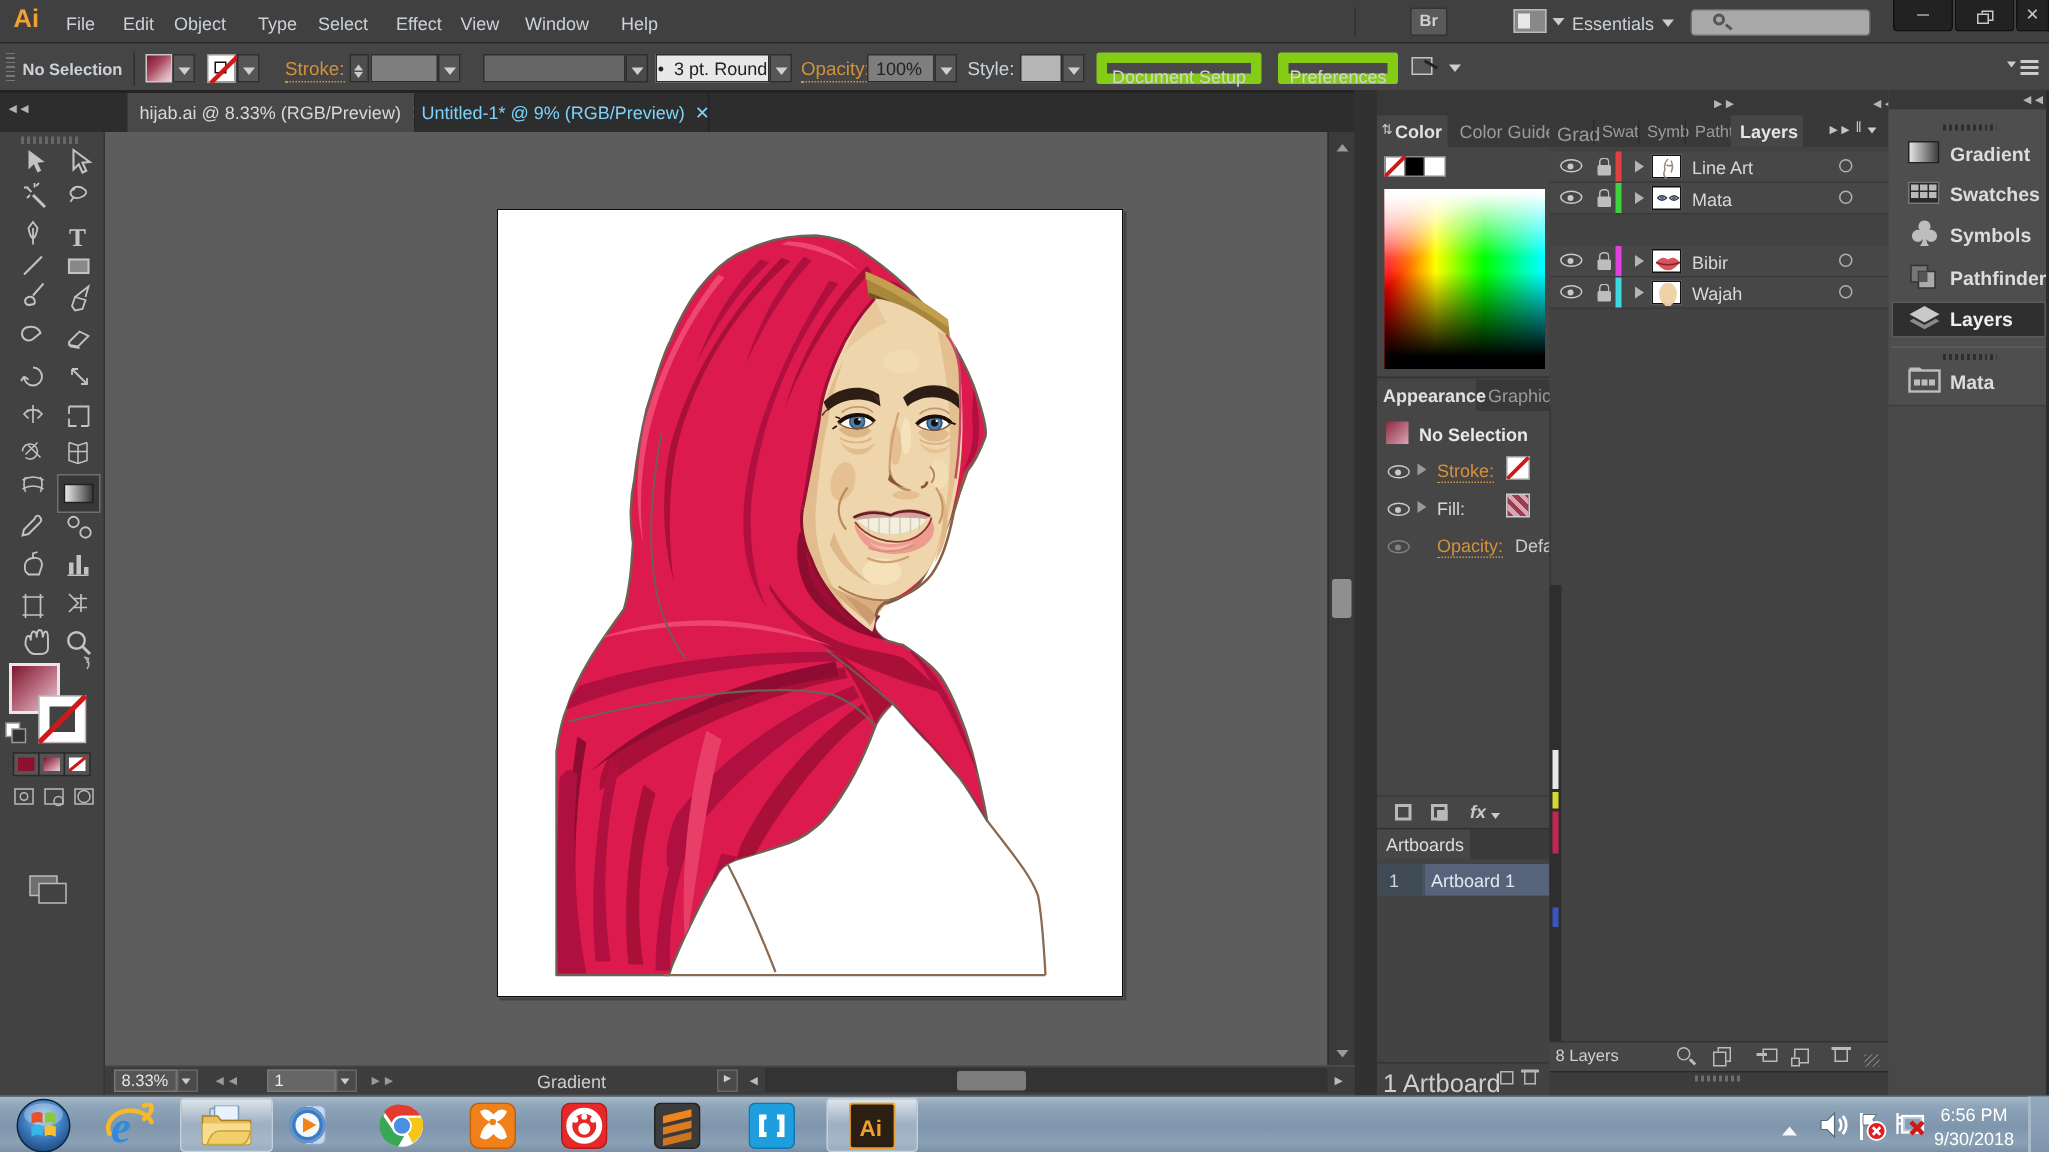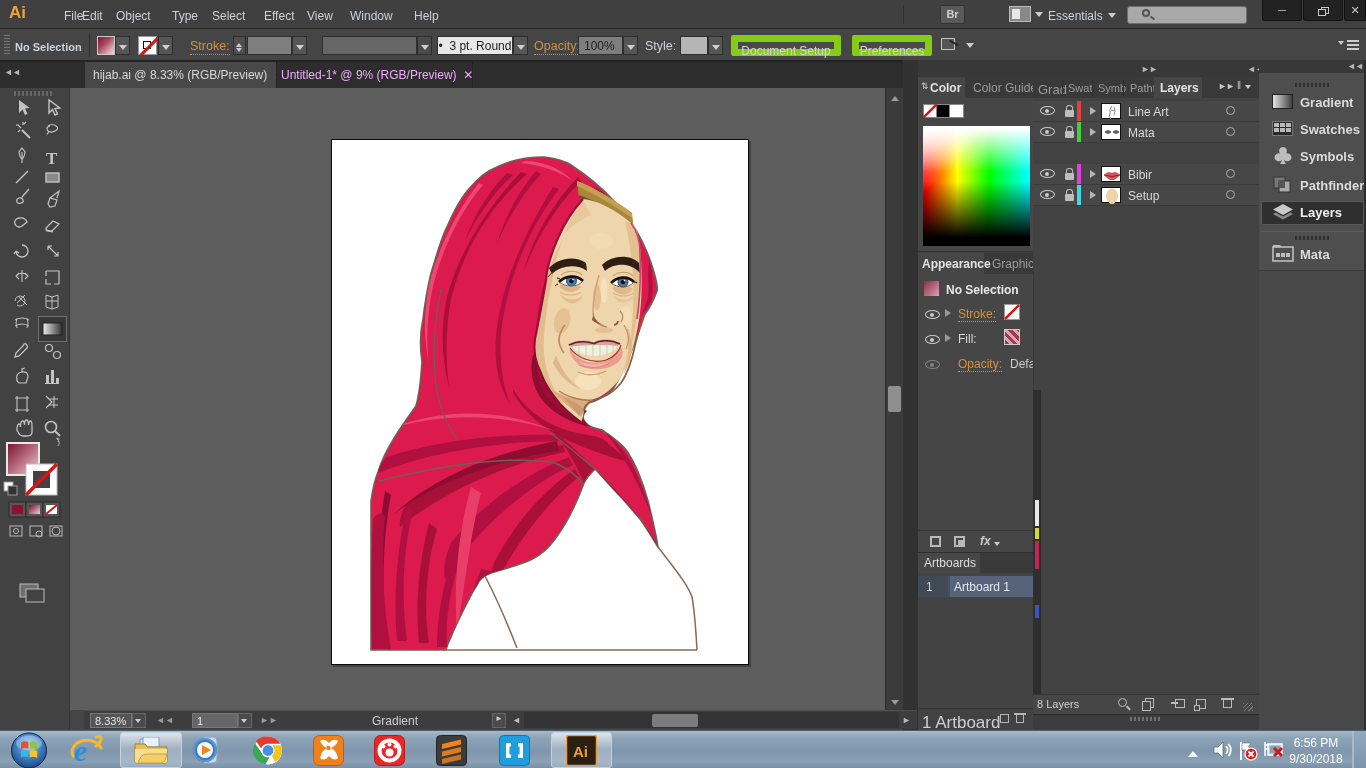--- a/index.html
+++ b/index.html
@@ -13,32 +13,32 @@
 
 #optbar{left:0;top:29px;width:1366px;height:33px;background:#454545;border-bottom:2px solid #232323}
 .obtext{position:absolute;color:#ccd2d8;font-size:12.5px;top:10px}
 .oborange{position:absolute;color:#d3913c;font-size:12.5px;top:10px;border-bottom:1px dotted #d3913c;padding-bottom:1px}
 .drop{position:absolute;background:#7e7e7e;border:1px solid #2e2e2e;height:19px;top:7px}
 .dropbtn{position:absolute;background:#565656;border:1px solid #2e2e2e;width:15px;height:19px;top:7px}
 .dropbtn:after,.ddar{content:"";position:absolute;left:3px;top:8px;border:4px solid transparent;border-top:5px solid #cfcfcf}
 .obtn{position:absolute;top:6px;height:21px;border:7px solid #84cc16;border-radius:2px;color:#d5d5d5;font-size:12px;text-align:center;background:#4a4a4a}
 
 #tabbar{left:0;top:62px;width:908px;height:26px;background:#2d2d2d}
-.doctab{position:absolute;top:0;height:26px;font-size:12px;padding:6px 8px 0 8px;color:#f0abfc;border-right:1px solid #242424;white-space:nowrap;overflow:hidden}
+.doctab{position:absolute;top:0;height:26px;font-size:12px;padding:6px 8px 0 8px;color:#7dd3fc;border-right:1px solid #242424;white-space:nowrap;overflow:hidden}
 .dockbtn{width:107px;height:22px}
 .docklbl{position:absolute;left:41px;top:3px;color:#dcdcdc;font-size:13px;font-weight:bold}
 
 #toolbar{left:0;top:88px;width:70px;height:642px;background:#424242;border-right:1px solid #353535}
 
 #canvas{left:70px;top:88px;width:815px;height:622px;background:#5d5d5d}
 #artboard{left:261px;top:51px;width:418px;height:526px;background:#fff;border:1px solid #0a0a0a;box-shadow:2px 2px 0 rgba(0,0,0,.28)}
 #vscroll{left:885px;top:88px;width:18px;height:622px;background:#3b3b3b;border-left:1px solid #2c2c2c}
 #divider{left:903px;top:60px;width:15px;height:670px;background:#313131}
 
-#statusbar{left:84px;top:710px;width:833px;height:19px;background:#3d3d3d;border-top:1px solid #4f4f4f}
+#statusbar{left:70px;top:710px;width:833px;height:19px;background:#3d3d3d;border-top:1px solid #4f4f4f}
 
 #panelA{left:918px;top:60px;width:115px;height:670px;background:#424242}
 #panelB{left:1033px;top:60px;width:226px;height:670px;background:#424242}
 #panelC{left:1259px;top:60px;width:107px;height:670px;background:#4e4e4e}
 .ptab{position:absolute;font-size:12px;color:#9b9b9b;top:4px;white-space:nowrap}
 .eye{position:absolute;width:15px;height:9px;border:1px solid #c9c9c9;border-radius:50%;}
 .eye:after{content:"";position:absolute;left:3.5px;top:1.5px;width:4px;height:4px;background:#c9c9c9;border-radius:50%}
 .lock{position:absolute;width:9px;height:7px;background:#bdbdbd;border-radius:1px}
 .lock:before{content:"";position:absolute;left:1px;top:-5px;width:5px;height:5px;border:1.5px solid #bdbdbd;border-bottom:none;border-radius:3px 3px 0 0}
 .tri{position:absolute;width:0;height:0;border-left:6px solid #b5b5b5;border-top:4px solid transparent;border-bottom:4px solid transparent}
@@ -49,21 +49,21 @@
 
 #taskbar{left:0;top:730px;width:1366px;height:38px;background:linear-gradient(#a9bac9 0%,#8ea4b8 18%,#7e95ac 55%,#8BA1b5 82%,#7b90a6 100%);border-top:1px solid #4e5f70}
 .tbhl{position:absolute;top:1px;height:36px;border-radius:3px;border:1px solid #c5d2dd;background:linear-gradient(rgba(255,255,255,.65),rgba(255,255,255,.25) 45%,rgba(210,225,238,.35))}
 .traytxt{position:absolute;color:#fff;font-size:12px;width:80px;text-align:center}
 </style></head>
 <body>
 <div id="stage">
 
   <div class="abs" id="menubar">
     <span class="abs" id="ailogo">Ai</span>
-    <span class="menuitem" style="left:64px">File</span>
+    <span class="menuitem" style="left:44px">File</span>
     <span class="menuitem" style="left:82px">Edit</span>
     <span class="menuitem" style="left:116px">Object</span>
     <span class="menuitem" style="left:172px">Type</span>
     <span class="menuitem" style="left:212px">Select</span>
     <span class="menuitem" style="left:264px">Effect</span>
     <span class="menuitem" style="left:307px">View</span>
     <span class="menuitem" style="left:350px">Window</span>
     <span class="menuitem" style="left:414px">Help</span>
     <div class="abs" style="left:903px;top:5px;width:1px;height:19px;background:#2f2f2f"></div>
     <div class="abs" style="left:940px;top:5px;width:25px;height:19px;background:#5a5a5a;border:1px solid #333;border-radius:2px;color:#cfcfcf;font-size:11px;font-weight:bold;text-align:center;line-height:17px">Br</div>
@@ -608,21 +608,21 @@
       </div>
       <div class="lrow" style="top:84px">
         <div class="eye" style="left:7px;top:5px"></div>
           <div class="lock" style="left:32px;top:9px"></div>
         <div class="abs" style="left:44px;top:0;width:4px;height:20px;background:#40d8e0"></div>
         <div class="tri" style="left:57px;top:6px"></div>
         <div class="thumb"><svg width="20" height="16">
               <ellipse cx="10" cy="8" rx="6" ry="7.5" fill="#eed2a8"></ellipse>
               <path d="M7 13 q3 3 6 0 l-1 3 h-4z" fill="#e8c698"></path>
             </svg></div>
-        <span class="lname">Setup</span>
+        <span class="lname">Wajah</span>
           <div class="circ" style="left:193px;top:5px"></div>
       </div>
     </div>
 
     <div class="abs" style="left:0;top:211px;width:226px;height:423px;background:#424242;border-left:1px solid #363636"></div>
 
     <div class="abs" style="left:0;top:330px;width:8px;height:304px;background:#2e2e2e"></div>
     <div class="abs" style="left:2px;top:440px;width:4px;height:26px;background:#e8e8e8"></div>
     <div class="abs" style="left:2px;top:468px;width:4px;height:11px;background:#d8d832"></div>
     <div class="abs" style="left:2px;top:481px;width:4px;height:28px;background:#c22653"></div>

